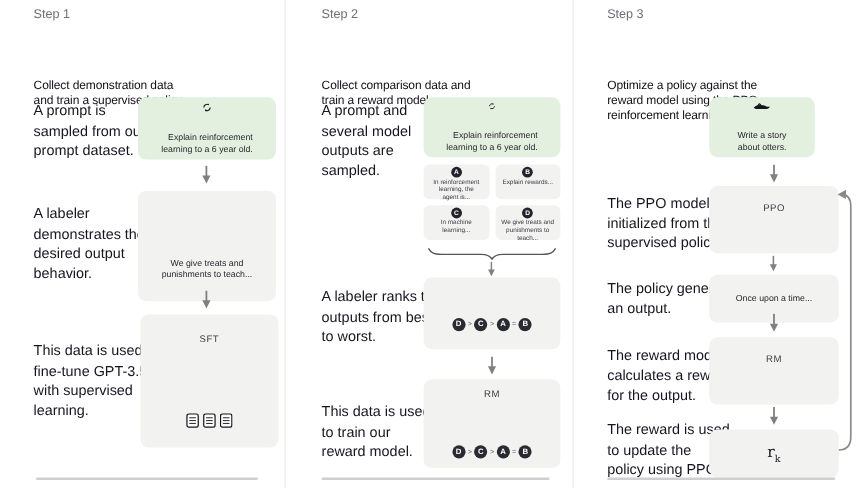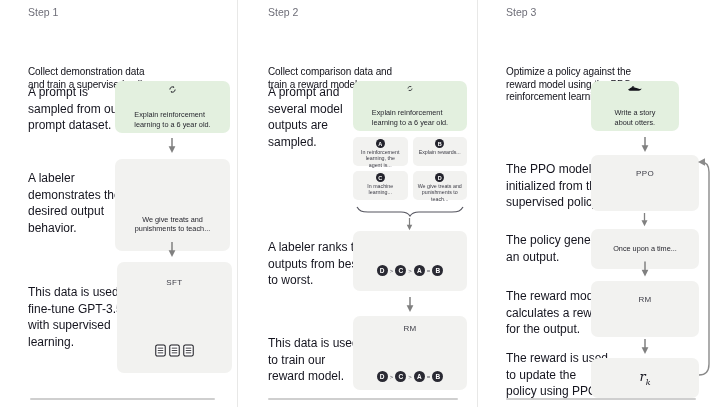--- a/index.html
+++ b/index.html
@@ -4,38 +4,38 @@
 <style>
   html,body{margin:0;padding:0;background:#fff;}
   .canvas{position:relative;width:720px;height:407px;background:#ffffff;overflow:hidden;
           font-family:"Liberation Sans", sans-serif;color:#15151f;}
   .abs{position:absolute;}
   .step-label{position:absolute;font-size:10.5px;color:#6e6e78;}
   .title{position:absolute;font-weight:normal;font-size:10px;line-height:1.27;color:#101018;
          white-space:pre-line;letter-spacing:-0.1px;margin-top:44px;}
   .body-text{position:absolute;font-size:12px;line-height:1.38;color:#15151f;white-space:pre-line;}
   .gbox{position:absolute;background:#e3f0df;border-radius:7px;display:flex;flex-direction:column;
-        align-items:center;justify-content:center;gap:16px;padding:4px 6px;box-sizing:border-box;text-align:left;}
+        align-items:center;justify-content:center;gap:16px;padding:4px 6px;box-sizing:border-box;text-align:right;}
   .fbox{position:absolute;background:#f2f2f0;border-radius:7px;display:flex;flex-direction:column;
         align-items:center;justify-content:center;gap:19px;padding:20px 5px;box-sizing:border-box;text-align:center;}
   .boxtext{font-size:7.3px;line-height:1.3;color:#26262e;white-space:pre-line;}
   .boxlabel{font-size:8px;color:#3c3c46;letter-spacing:.4px;}
   .vdiv{position:absolute;top:0;bottom:0;width:1px;background:#e8e8e7;}
   .grid{position:absolute;display:grid;grid-template-columns:1fr 1fr;grid-template-rows:29px 29px;gap:5px;}
   .minibox{background:#f2f2f0;border-radius:5px;display:flex;flex-direction:column;align-items:center;
            justify-content:flex-start;padding:2px 2px;gap:1px;box-sizing:border-box;}
   .badge{width:9px;height:9px;border-radius:50%;background:#23232c;color:#fff;font-size:5.5px;
          font-weight:bold;display:flex;align-items:center;justify-content:center;flex:0 0 auto;}
   .minitext{font-size:5.3px;line-height:1.18;color:#3a3a44;text-align:center;}
   .rank{display:flex;align-items:center;gap:2px;}
   .rankc{width:11px;height:11px;border-radius:50%;background:#2a2a33;color:#fff;font-size:6.5px;
          font-weight:bold;display:flex;align-items:center;justify-content:center;}
   .ranksep{font-size:6px;color:#55555f;}
   .edge-line{position:absolute;height:2px;background:#c7c7c7;border-radius:2px;opacity:.85;}
-  .rk{font-family:"DejaVu Serif", serif;font-style:italic;font-size:13px;color:#15151f;}
+  .rk{font-family:"DejaVu Serif", serif;font-size:13px;color:#15151f;}
   .rk sub{font-size:8px;}
 </style>
 </head>
 <body>
 
 <div class="canvas">
 
   <svg width="0" height="0" style="position:absolute">
     <defs>
       <symbol id="sym-net" viewBox="0 0 48 42">

